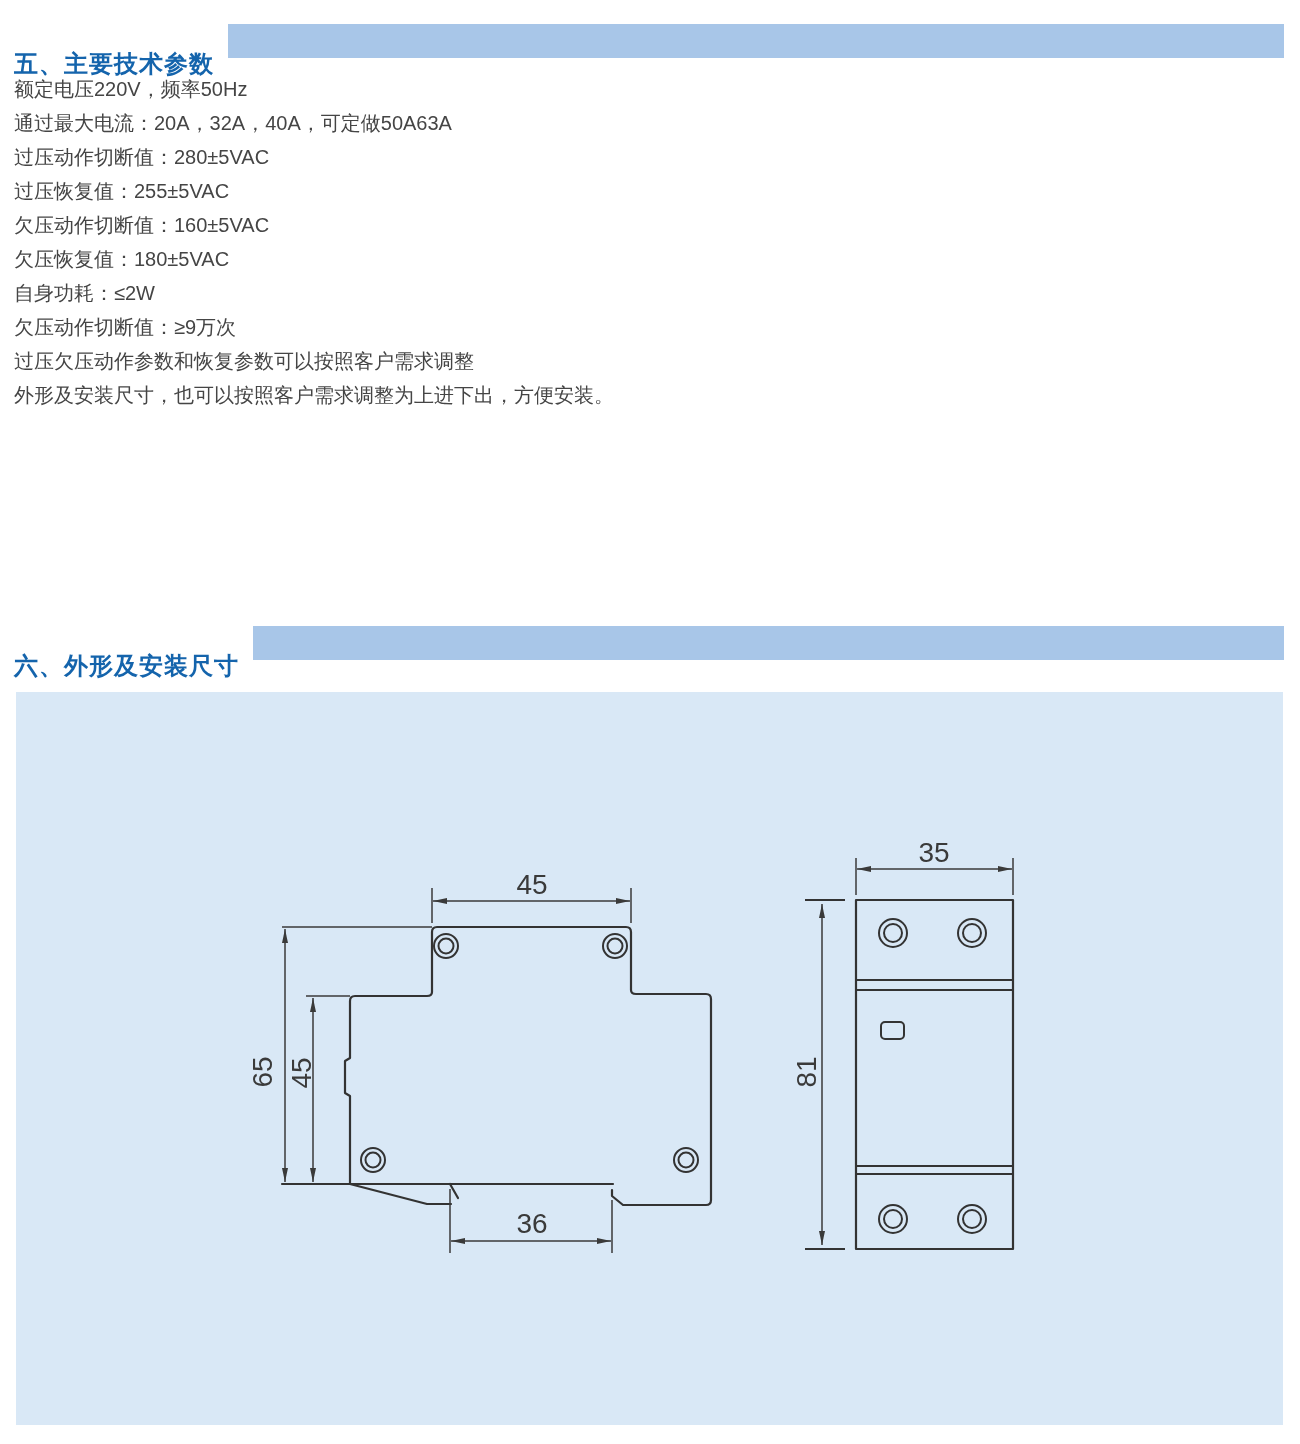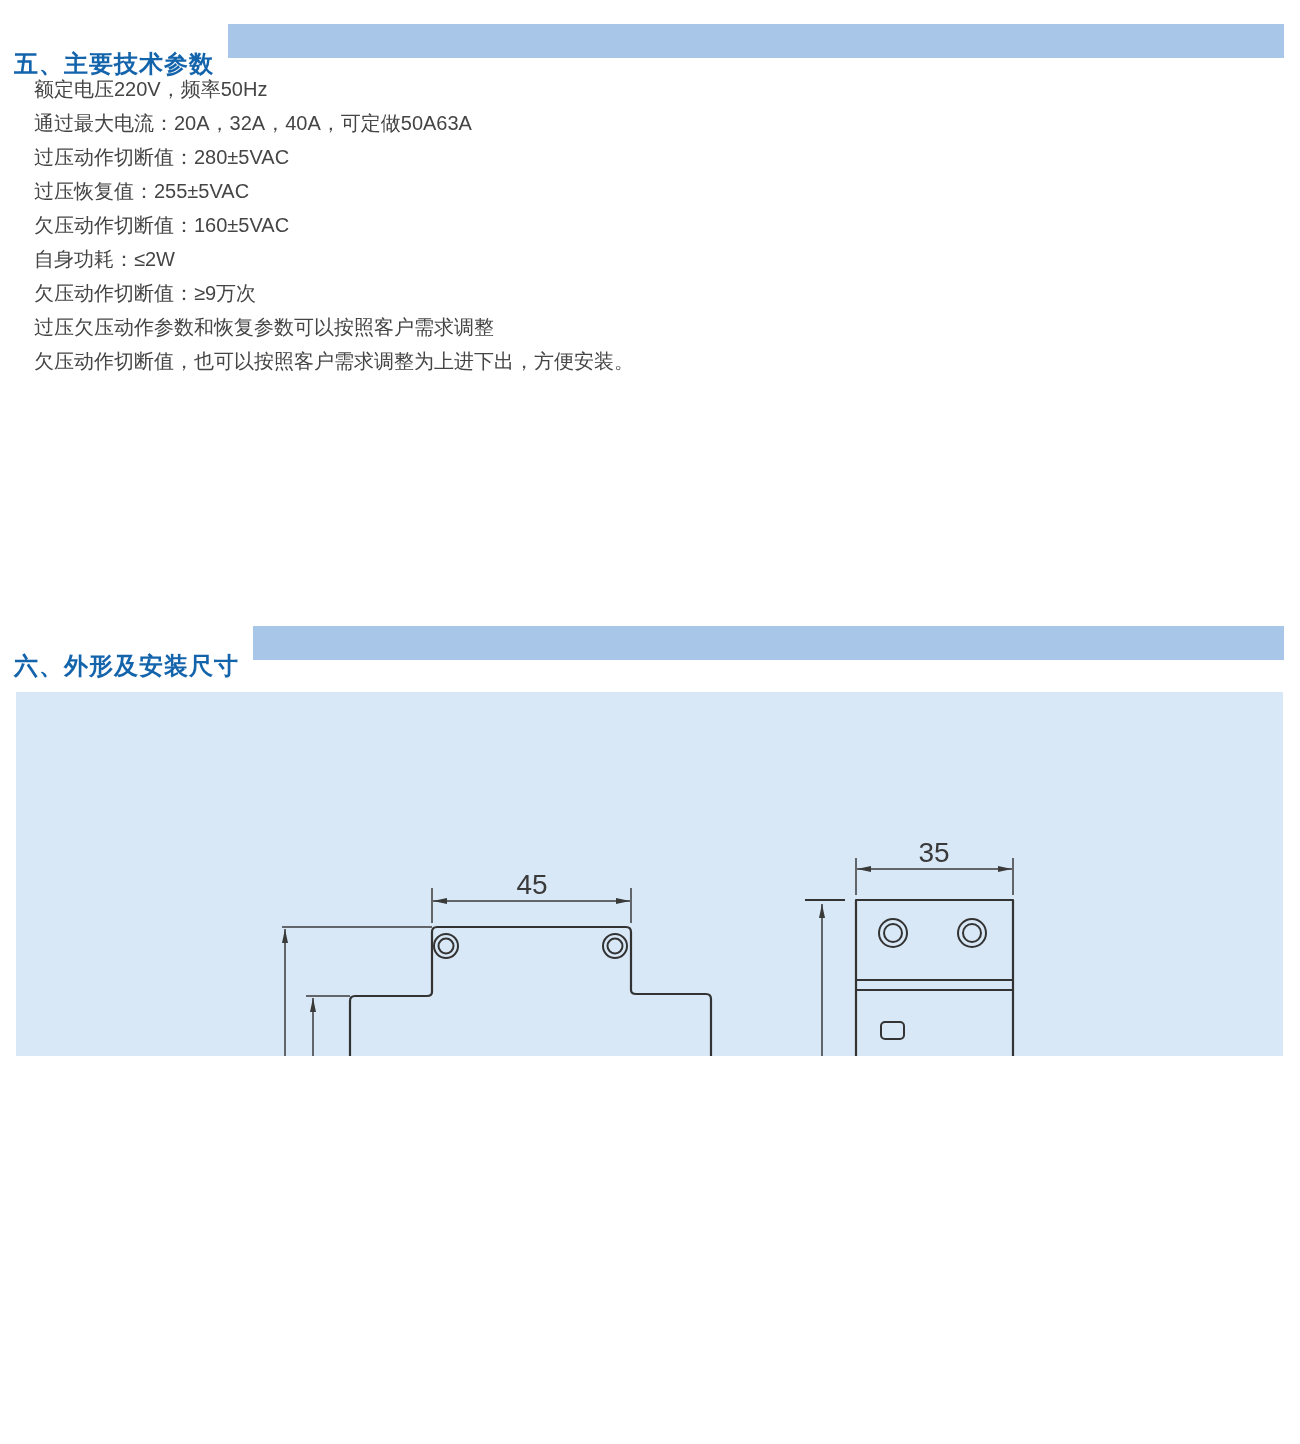--- a/index.html
+++ b/index.html
@@ -1,25 +1,25 @@
 <!DOCTYPE html>
 <html><head>
 <meta charset="utf-8">
 <style>
   html,body{margin:0;padding:0;background:#ffffff;}
-  .page{position:relative;width:1300px;height:1056px;background:#ffffff;overflow:hidden;
+  .page{position:relative;width:1300px;height:1444px;background:#ffffff;overflow:hidden;
         font-family:"Liberation Sans","DejaVu Sans",sans-serif;}
   .sec-title{position:absolute;left:14px;color:#1464ac;font-weight:bold;font-size:24px;
              letter-spacing:1px;white-space:nowrap;z-index:2;}
   .sec-bar{position:absolute;height:34px;background:#a8c6e8;z-index:1;}
   .bar-1{left:228px;top:24px;width:1056px;}
   .title-1{top:28px;}
   .bar-2{left:253px;top:626px;width:1031px;}
   .title-2{top:630px;}
-  .params{position:absolute;left:14px;top:72px;font-size:20px;line-height:34px;color:#454545;margin-left:20px;}
+  .params{position:absolute;left:14px;top:72px;font-size:20px;line-height:34px;color:#454545;}
   .param-line{white-space:nowrap;}
   .panel{position:absolute;left:16px;top:692px;width:1267px;height:733px;background:#d9e8f6;}
   .panel svg{position:absolute;left:0;top:0;}
   .o{stroke:#333333;stroke-width:2.2;fill:none;stroke-linejoin:round;stroke-linecap:round;}
   .t{stroke:#333333;stroke-width:2;fill:none;}
   .d{stroke:#3a3a3a;stroke-width:1.5;fill:none;}
   text.dim{font-size:28px;fill:#3a3a3a;font-family:"Liberation Sans","DejaVu Sans",sans-serif;}
 </style>
 </head>
 <body>
@@ -28,24 +28,25 @@
 
   <div class="sec-bar bar-1"></div>
   <h2 class="sec-title title-1">五、主要技术参数</h2>
 
   <div class="params">
     <div class="param-line">额定电压220V，频率50Hz</div>
     <div class="param-line">通过最大电流：20A，32A，40A，可定做50A63A</div>
     <div class="param-line">过压动作切断值：280±5VAC</div>
     <div class="param-line">过压恢复值：255±5VAC</div>
     <div class="param-line">欠压动作切断值：160±5VAC</div>
+    <div class="param-line">欠压恢复值：180±5VAC</div>
     <div class="param-line">自身功耗：≤2W</div>
     <div class="param-line">欠压动作切断值：≥9万次</div>
     <div class="param-line">过压欠压动作参数和恢复参数可以按照客户需求调整</div>
-    <div class="param-line">欠压动作切断值，也可以按照客户需求调整为上进下出，方便安装。</div>
+    <div class="param-line">外形及安装尺寸，也可以按照客户需求调整为上进下出，方便安装。</div>
   </div>
 
   <div class="sec-bar bar-2"></div>
   <h2 class="sec-title title-2">六、外形及安装尺寸</h2>
 
   <div class="panel">
     <svg width="1267" height="733" viewBox="0 0 1267 733">
       <defs>
         <marker id="aE" markerWidth="15" markerHeight="8" refX="14" refY="4" orient="auto" markerUnits="userSpaceOnUse">
           <path d="M0,1 L14,4 L0,7 Z" fill="#3a3a3a"></path>

